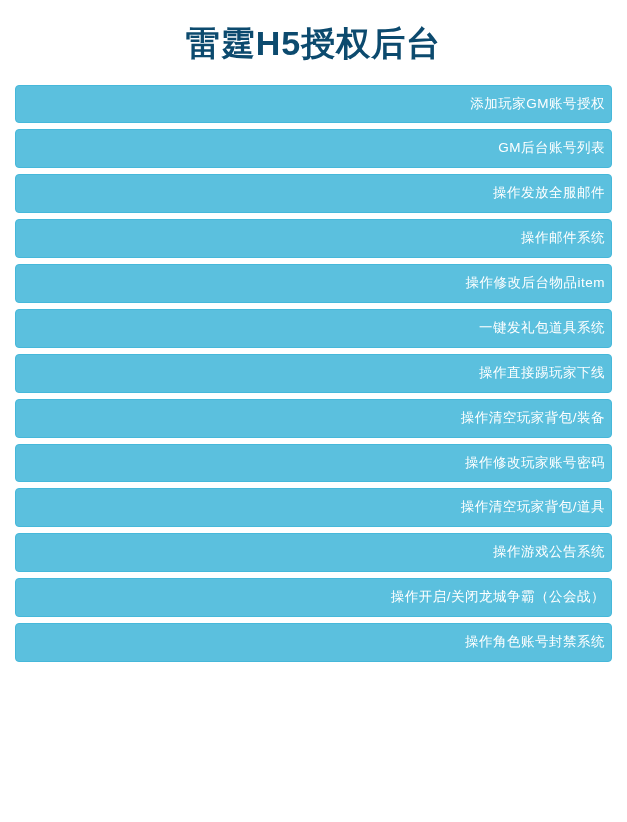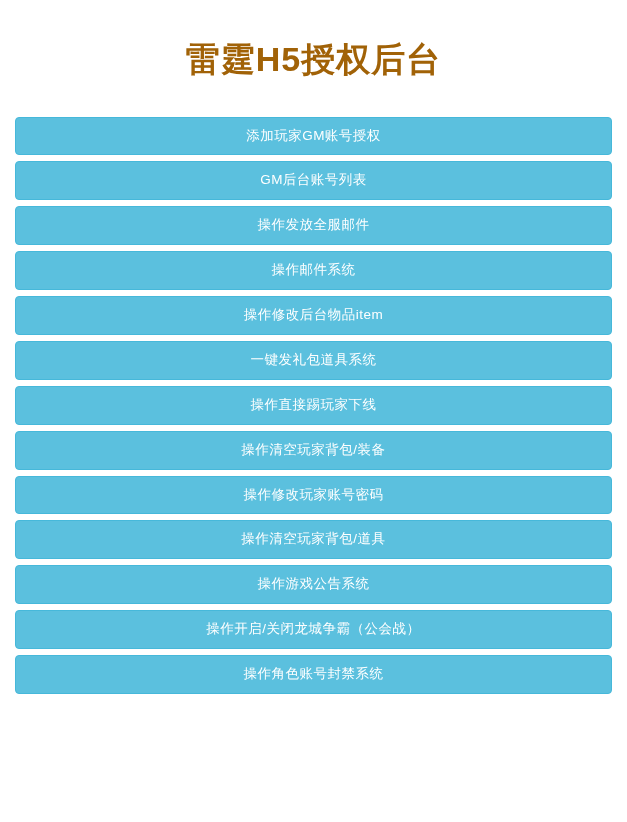--- a/index.html
+++ b/index.html
@@ -16,23 +16,23 @@
   .page {
     width: 627px;
     height: 822px;
     box-sizing: border-box;
     position: relative;
   }
   .page-title {
     text-align: center;
     font-size: 34px;
     font-weight: bold;
-    color: #a16207;
+    color: #0c4a6e;
     letter-spacing: 1px;
-    margin: 16px;
+    margin: 0;
     padding-top: 22px;
     line-height: 1.25;
   }
   .welcome {
     text-align: center;
     font-size: 21px;
     font-weight: bold;
     color: #1414d2;
     margin: 0;
     padding-top: 16px;
@@ -45,21 +45,21 @@
   }
   .menu-button {
     display: block;
     width: 100%;
     box-sizing: border-box;
     background: #5bc0de;
     border: 1px solid #46b8da;
     border-radius: 4px;
     color: #ffffff;
     font-size: 13.5px;
-    text-align: center;
+    text-align: right;
     padding: 10px 6px;
     margin-bottom: 6px;
     line-height: 1.25;
     cursor: pointer;
     font-family: "Liberation Sans", sans-serif;
     letter-spacing: 0.5px;
   }
   .menu-button:last-child {
     margin-bottom: 0;
   }

